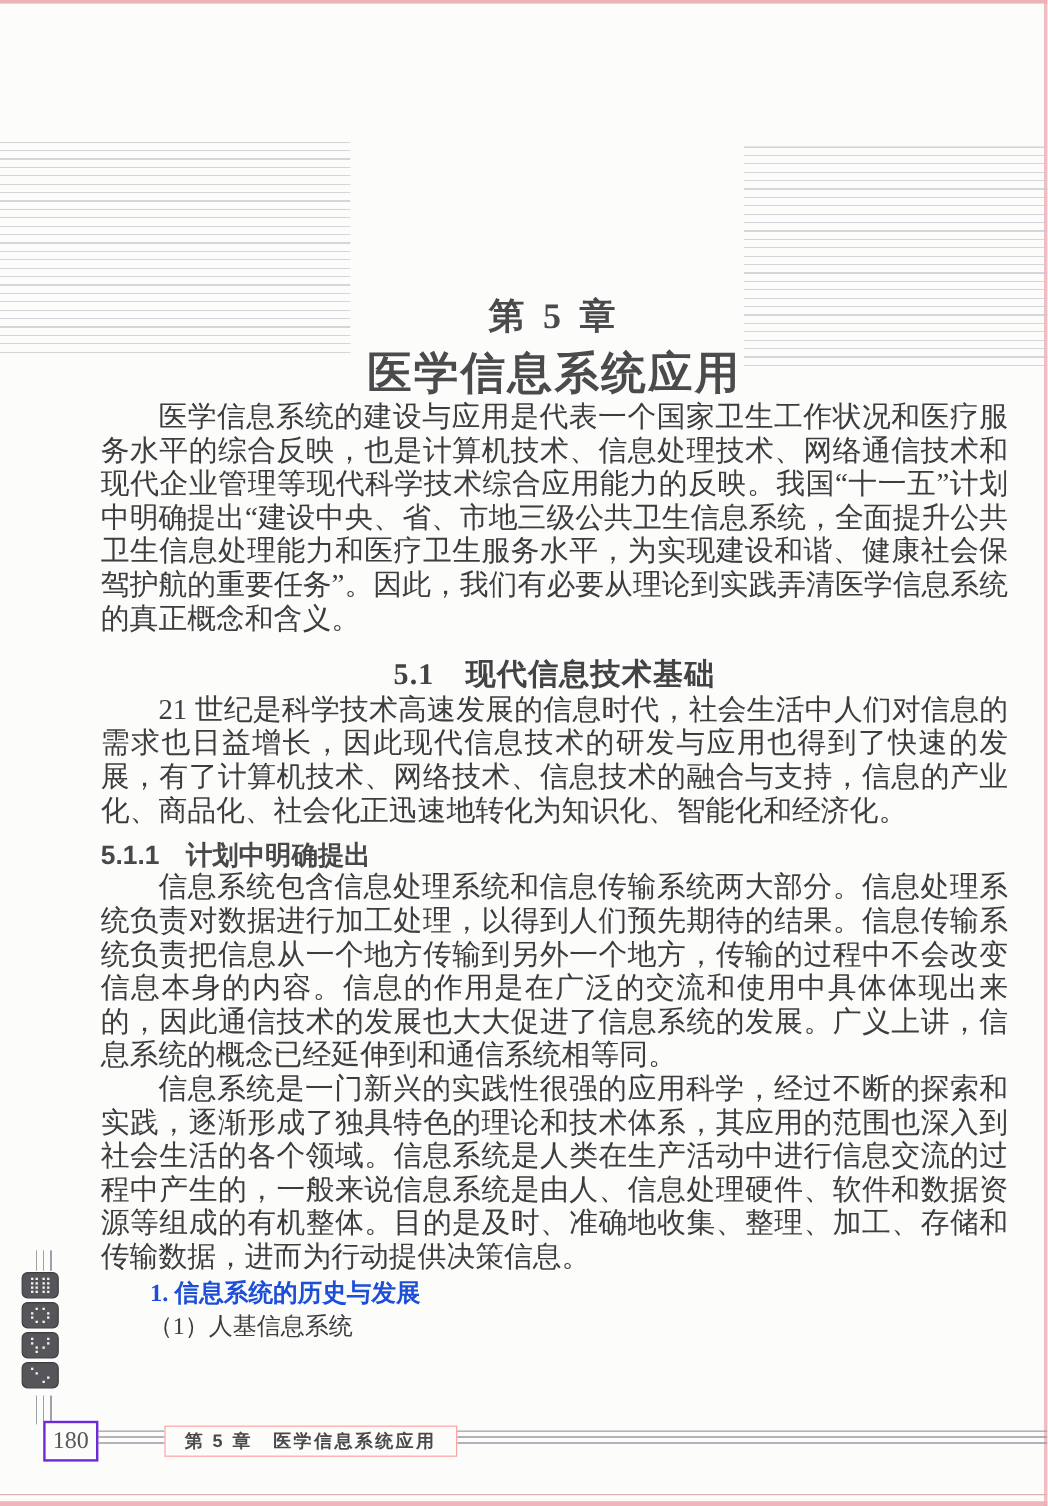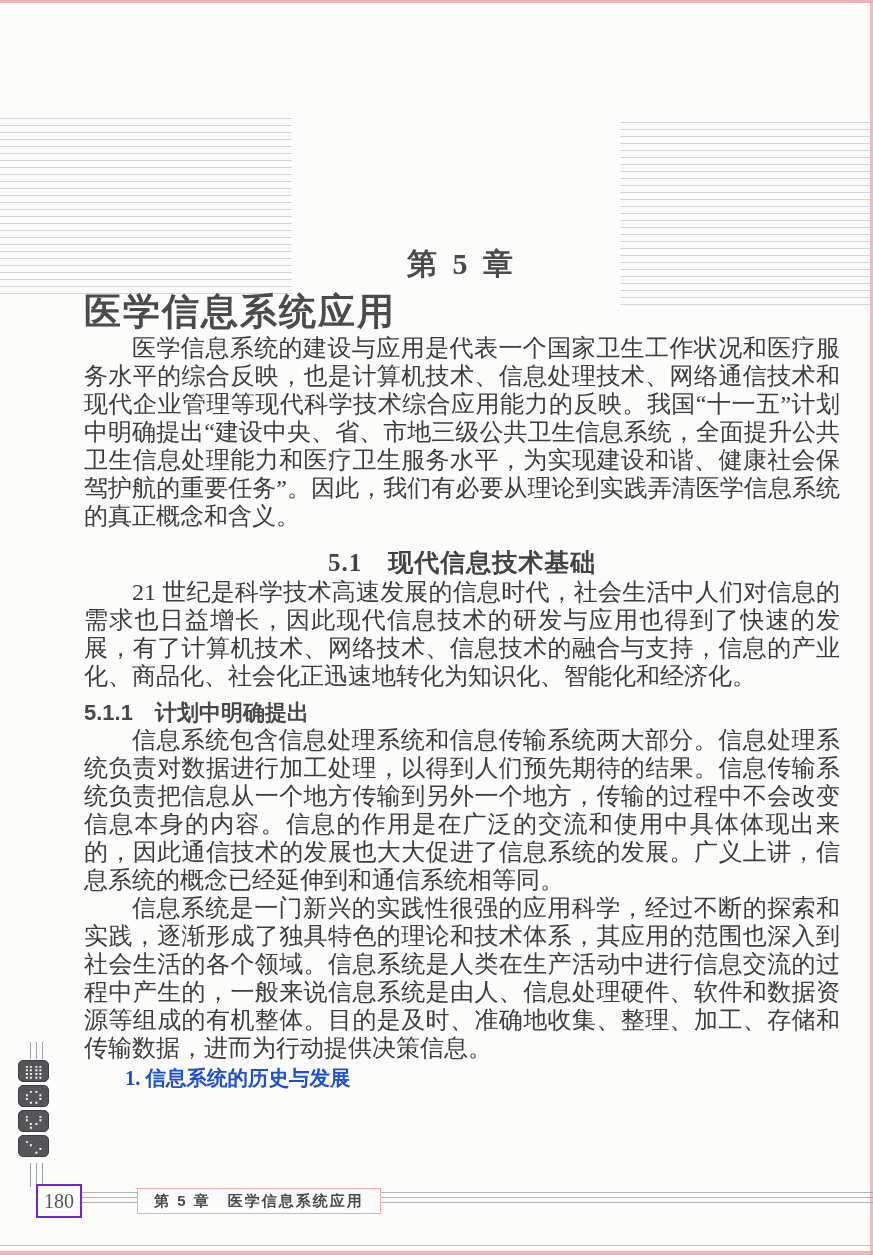--- a/index.html
+++ b/index.html
@@ -30,21 +30,21 @@
   
   .content {
     position:absolute; left:84px; top:0; width:756px;
   }
   .chapter-number {
     margin:246px 0 0 0; text-align:center;
     font-size:30px; line-height:36px; font-weight:700; color:#4b4b4d;
     letter-spacing:4px;
   }
   .chapter-title {
-    margin:8px 0 0 0; 
+    margin:8px 0 0 0; text-align:center;
     font-size:37px; line-height:44px; font-weight:700; color:#4b4b4d;
     letter-spacing:2px;
   }
   p.body-par {
     margin:0; font-size:24px; line-height:28px;
     text-align:justify; text-indent:2em; color:#3d3d3f;
   }
   .par-intro { margin-top:30px; }
   .section-heading {
     margin:18px 0 0 0; text-align:center;
@@ -123,20 +123,21 @@
     <p class="body-par par-section">21 世纪是科学技术高速发展的信息时代，社会生活中人们对信息的需求也日益增长，因此现代信息技术的研发与应用也得到了快速的发展，有了计算机技术、网络技术、信息技术的融合与支持，信息的产业化、商品化、社会化正迅速地转化为知识化、智能化和经济化。</p>
 
     <h3 class="subsection-heading">5.1.1　计划中明确提出</h3>
 
     <p class="body-par">信息系统包含信息处理系统和信息传输系统两大部分。信息处理系统负责对数据进行加工处理，以得到人们预先期待的结果。信息传输系统负责把信息从一个地方传输到另外一个地方，传输的过程中不会改变信息本身的内容。信息的作用是在广泛的交流和使用中具体体现出来的，因此通信技术的发展也大大促进了信息系统的发展。广义上讲，信息系统的概念已经延伸到和通信系统相等同。</p>
 
     <p class="body-par par-sub">信息系统是一门新兴的实践性很强的应用科学，经过不断的探索和实践，逐渐形成了独具特色的理论和技术体系，其应用的范围也深入到社会生活的各个领域。信息系统是人类在生产活动中进行信息交流的过程中产生的，一般来说信息系统是由人、信息处理硬件、软件和数据资源等组成的有机整体。目的是及时、准确地收集、整理、加工、存储和传输数据，进而为行动提供决策信息。</p>
 
     <h4 class="list-heading">1.  信息系统的历史与发展</h4>
 
+    <p class="list-item-heading">（1）人基信息系统</p>
 
   </div>
 
   <div class="deco-connector above"></div>
   <div class="margin-decos">
     <div class="margin-icon">
       <span>⣿⣿</span>
     </div>
     <div class="margin-icon">
       <span>⢎⡱</span>

